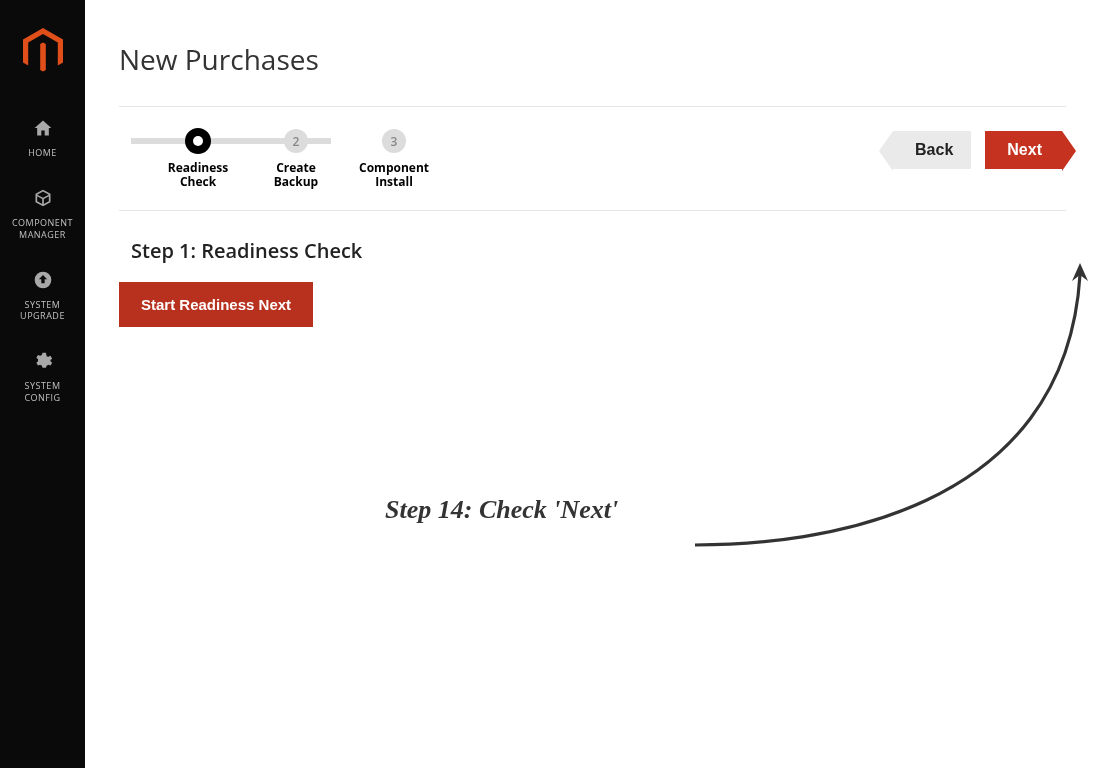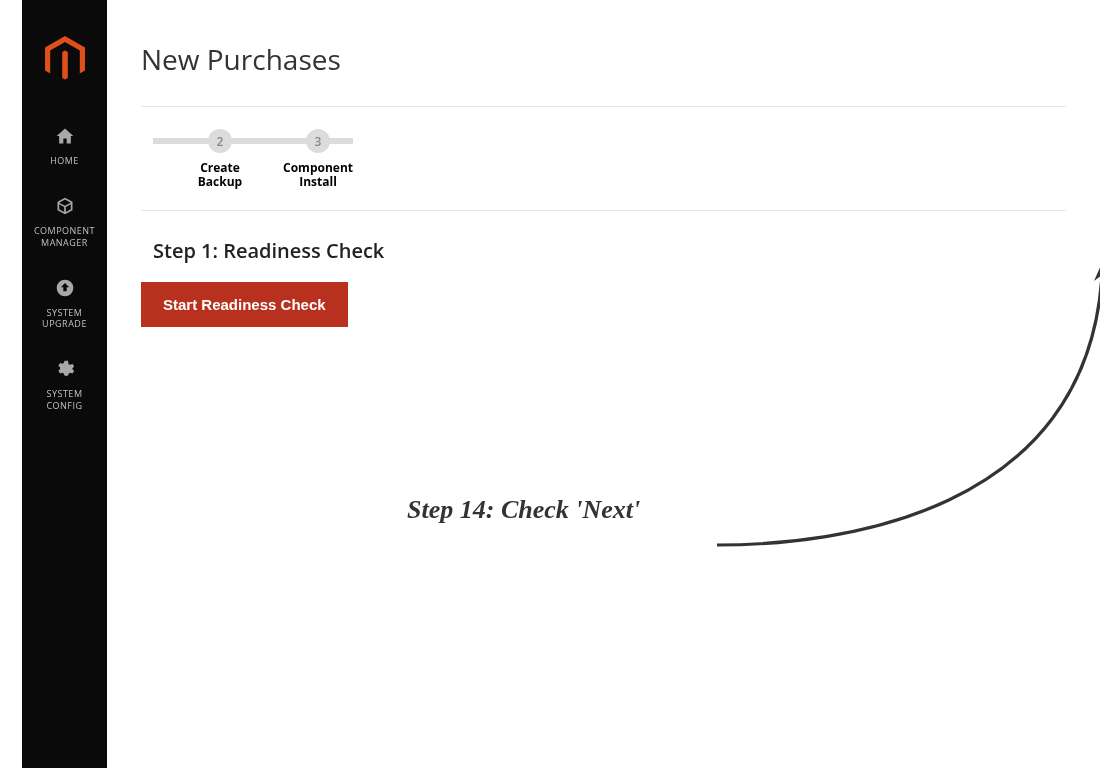--- a/index.html
+++ b/index.html
@@ -1,18 +1,18 @@
 <!DOCTYPE html>
 <html><head>
 <meta charset="utf-8">
 <style>
 * { margin:0; padding:0; box-sizing:border-box; }
 body { font-family: 'Open Sans', -apple-system, Helvetica, Arial, sans-serif; background:#fff; color:#333; }
 .page { display:flex; width:1100px; height:768px; position:relative; }
-.sidebar { width:85px; background:#0a0a0a; display:flex; flex-direction:column; align-items:center; padding-top:36px;margin-left:22px; }
+.sidebar { width:85px; background:#0a0a0a; display:flex; flex-direction:column; align-items:center; padding-top:28px; }
 .logo { width:40px; height:40px; margin-bottom:36px; }
 .nav-item { display:flex; flex-direction:column; align-items:center; justify-content:center; width:85px; padding:14px 4px 16px; cursor:pointer; }
 .nav-item .icon { color:#a8a8a8; margin-bottom:4px; }
 .nav-label { font-size:9px; letter-spacing:0.5px; color:#c0c0c0; text-align:center; line-height:1.25; }
 .main { flex:1; padding:40px 34px 0 34px; position:relative; }
 h1.page-title { font-size:28px; font-weight:400; color:#333; margin-bottom:28px; }
 .hr { border:none; border-top:1px solid #e6e6e6; }
 .wizard-row { display:flex; align-items:flex-start; justify-content:space-between; padding:22px 0 20px 0; }
 .steps-wrap { display:flex; align-items:flex-start; padding-left:30px; position:relative; }
 .step { display:flex; flex-direction:column; align-items:center; width:98px; position:relative; }
@@ -72,34 +72,42 @@
     </div>
   </div>
 
   <div class="main">
     <h1 class="page-title">New Purchases</h1>
     <hr class="hr">
 
     <div class="wizard-row">
       <div class="steps-wrap">
         <div class="step-bar" style="width:200px;"></div>
+        <div class="step active">
+          <div class="step-circle"></div>
+          <div class="step-label">Readiness<br>Check</div>
+        </div>
         <div class="step">
           <div class="step-circle">2</div>
           <div class="step-label">Create<br>Backup</div>
         </div>
         <div class="step">
           <div class="step-circle">3</div>
           <div class="step-label">Component<br>Install</div>
         </div>
       </div>
+      <div class="actions">
+        <button class="btn-back">Back</button>
+        <button class="btn-next">Next</button>
+      </div>
     </div>
     <hr class="hr">
 
     <h2 class="step-heading">Step 1: Readiness Check</h2>
-    <button class="btn-primary">Start Readiness Check</button>
+    <button class="btn-primary">Start Readiness Next</button>
 
     <div class="annotation">Step 14: Check 'Next'</div>
     <svg class="arrow-svg" width="440" height="330">
       <path d="M20,300 C140,300 390,270 405,30" stroke="#333" stroke-width="3.2" fill="none"></path>
       <path d="M405,18 l-8,18 l8,-6 l8,6 z" fill="#333"></path>
     </svg>
   </div>
 
 </div>
 

